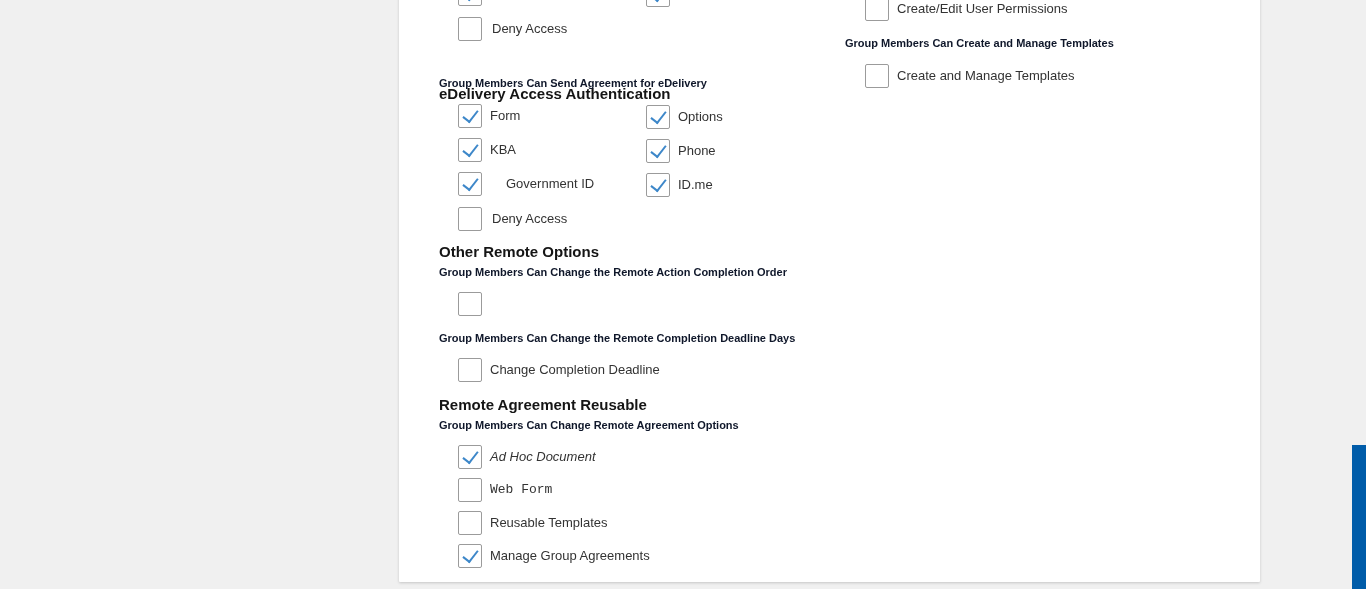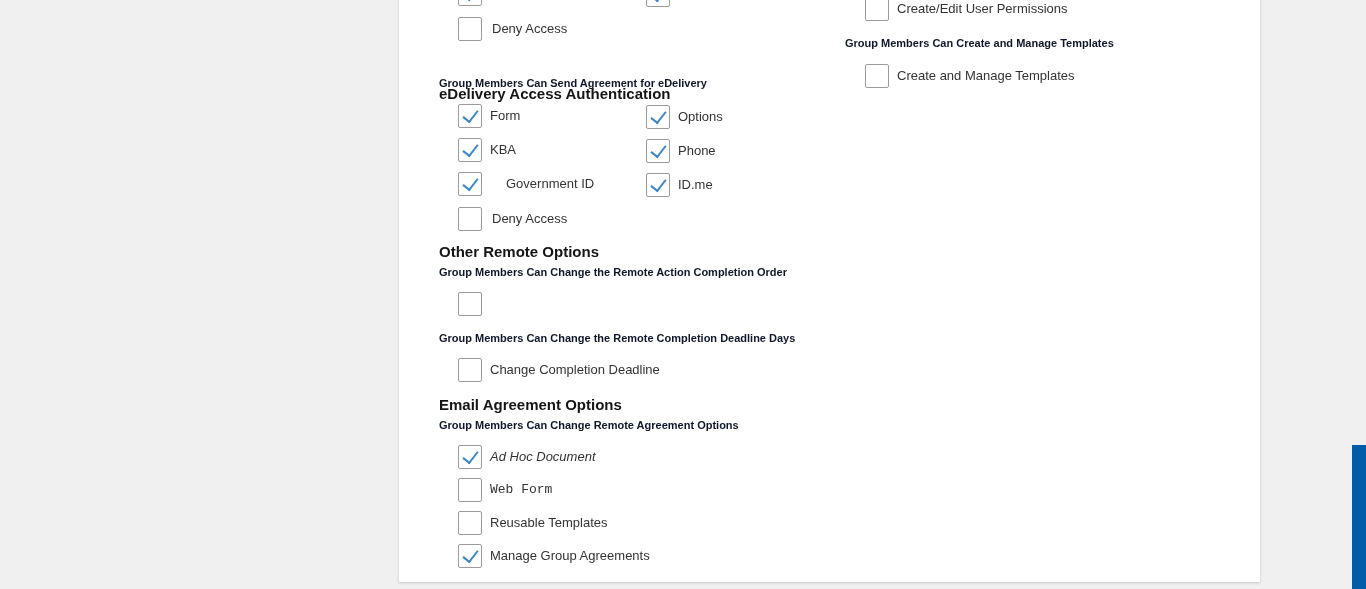--- a/index.html
+++ b/index.html
@@ -61,21 +61,21 @@
 
   <div class="title" style="left:439px; top:243px;">Other Remote Options</div>
 
   <div class="subtitle" style="left:439px; top:266px;">Group Members Can Change the Remote Action Completion Order</div>
   <span class="cb" style="left:458px; top:292px;"></span>
 
   <div class="subtitle" style="left:439px; top:332px;">Group Members Can Change the Remote Completion Deadline Days</div>
   <span class="cb" style="left:458px; top:358px;"></span>
   <span class="lbl" style="left:490px; top:358px;">Change Completion Deadline</span>
 
-  <div class="title" style="left:439px; top:396px;">Email Agreement Options</div>
+  <div class="title" style="left:439px; top:396px;">Remote Agreement Reusable</div>
   <div class="subtitle" style="left:439px; top:419px;">Group Members Can Change Remote Agreement Options</div>
 
   <span class="cb checked" style="left:458px; top:445px;"></span>
   <span class="lbl" style="left:490px; top:445px;font-style:italic;">Ad Hoc Document</span>
 
   <span class="cb" style="left:458px; top:478px;"></span>
   <span class="lbl" style="left:490px; top:478px;font-family:Liberation Mono, monospace;">Web Form</span>
 
   <span class="cb" style="left:458px; top:511px;"></span>
   <span class="lbl" style="left:490px; top:511px;">Reusable Templates</span>

